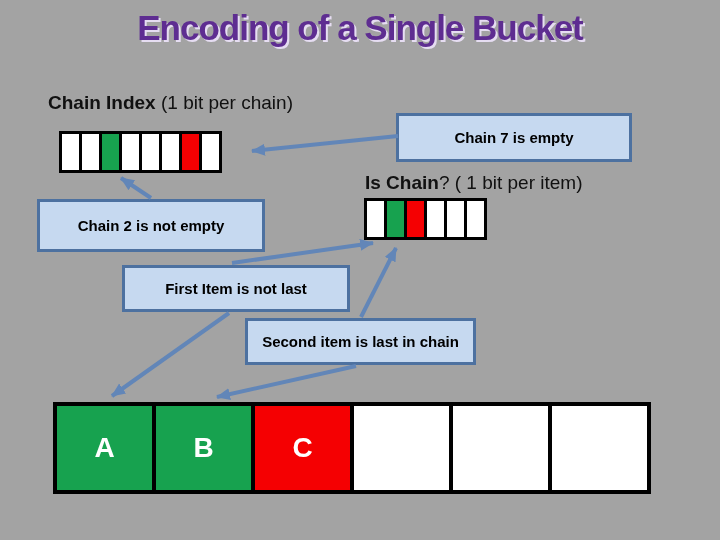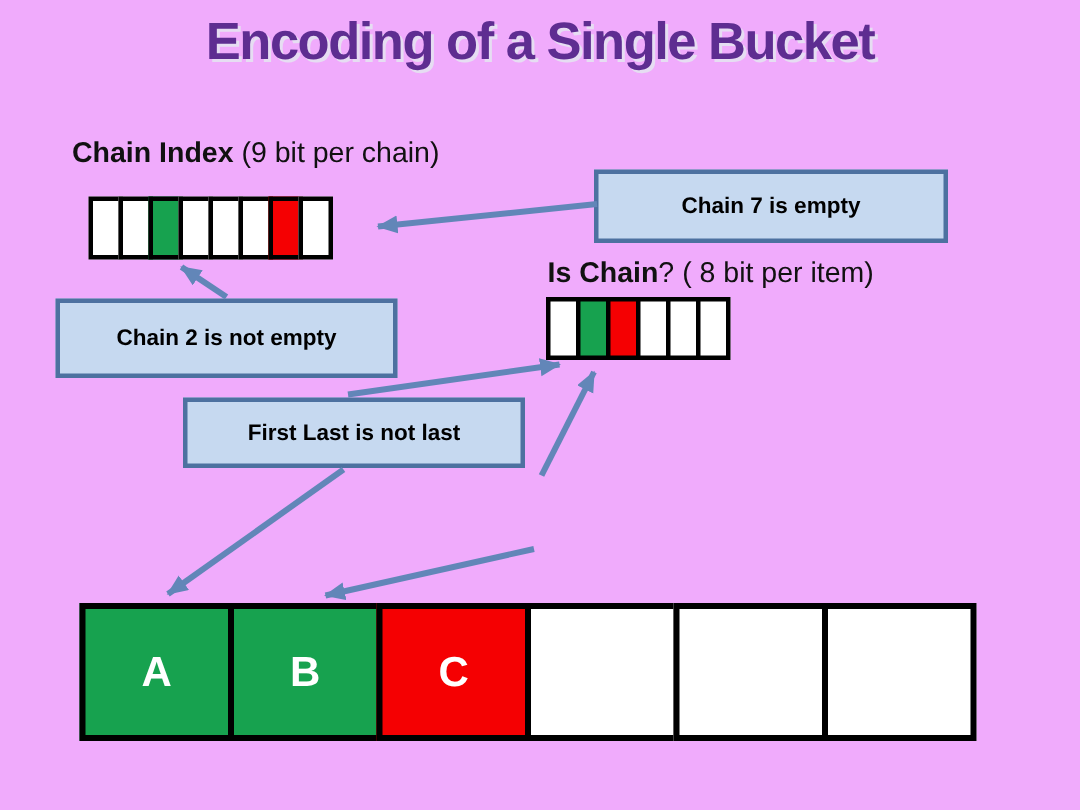--- a/index.html
+++ b/index.html
@@ -1,17 +1,17 @@
 <!DOCTYPE html>
 <html><head>
 <meta charset="utf-8">
 <style>
   html,body { margin:0; padding:0; background:#ffffff; }
   #slide {
-    position:relative; width:720px; height:540px; background:#f0abfc;
+    position:relative; width:720px; height:540px; background:#a3a3a3;
     font-family:"Liberation Sans", sans-serif; overflow:hidden;
     --green:#17A24F; --red:#F50002; --callout-fill:#C6D9F0;
     --callout-border:#4D71A0; --arrow:#6286B8; --title:#5E2D91;
   }
   .abs { position:absolute; }
   #title {
     left:0; top:8px; width:720px; text-align:center;
     font-size:35px; font-weight:bold; color:var(--title);
     text-shadow:2px 2px 0 #e6ddf2; letter-spacing:-1px;
   }
@@ -44,59 +44,62 @@
   .arrowhead-shape { fill:var(--arrow); }
 </style>
 </head>
 <body>
 
 <div id="slide" style="--green: #17A24F; --red: #F50002; --callout-fill: #C6D9F0; --callout-border: #4D71A0; --arrow: #6286B8; --title: #5E2D91;">
 
   <div id="title" class="abs">Encoding of a Single Bucket</div>
 
   <div class="abs section-label" style="left:48px; top:92px;">
-    <b>Chain Index</b><span> (9 bit per chain)</span>
+    <b>Chain Index</b><span> (1 bit per chain)</span>
   </div>
 
   <div class="abs bit-row" style="left:59px; top:131px;">
       <div class="bit-cell c-white"></div>
       <div class="bit-cell c-white"></div>
       <div class="bit-cell c-green"></div>
       <div class="bit-cell c-white"></div>
       <div class="bit-cell c-white"></div>
       <div class="bit-cell c-white"></div>
       <div class="bit-cell c-red"></div>
       <div class="bit-cell c-white"></div>
     </div>
 
   <div class="abs callout" style="left:396px; top:113px; width:236px; height:49px;">
     <span>Chain 7 is empty</span>
   </div>
 
   <div class="abs section-label" style="left:365px; top:172px;">
-    <b>Is Chain</b><span>? ( 8 bit per item)</span>
+    <b>Is Chain</b><span>? ( 1 bit per item)</span>
   </div>
 
   <div class="abs bit-row" style="left:364px; top:198px;">
       <div class="bit-cell c-white"></div>
       <div class="bit-cell c-green"></div>
       <div class="bit-cell c-red"></div>
       <div class="bit-cell c-white"></div>
       <div class="bit-cell c-white"></div>
       <div class="bit-cell c-white"></div>
     </div>
 
   <div class="abs callout" style="left:37px; top:199px; width:228px; height:53px;">
     <span>Chain 2 is not empty</span>
   </div>
 
   <div class="abs callout" style="left:122px; top:265px; width:228px; height:47px;">
-    <span>First Last is not last</span>
+    <span>First Item is not last</span>
   </div>
 
+  <div class="abs callout" style="left:245px; top:318px; width:231px; height:47px;">
+    <span>Second item is last in chain</span>
+  </div>
 
 
   <div class="abs array-row" style="left:53px; top:402px;">
       <div class="array-cell c-green">
         <span class="cell-label">A</span>
       </div>
       <div class="array-cell c-green">
         <span class="cell-label">B</span>
       </div>
       <div class="array-cell c-red">

